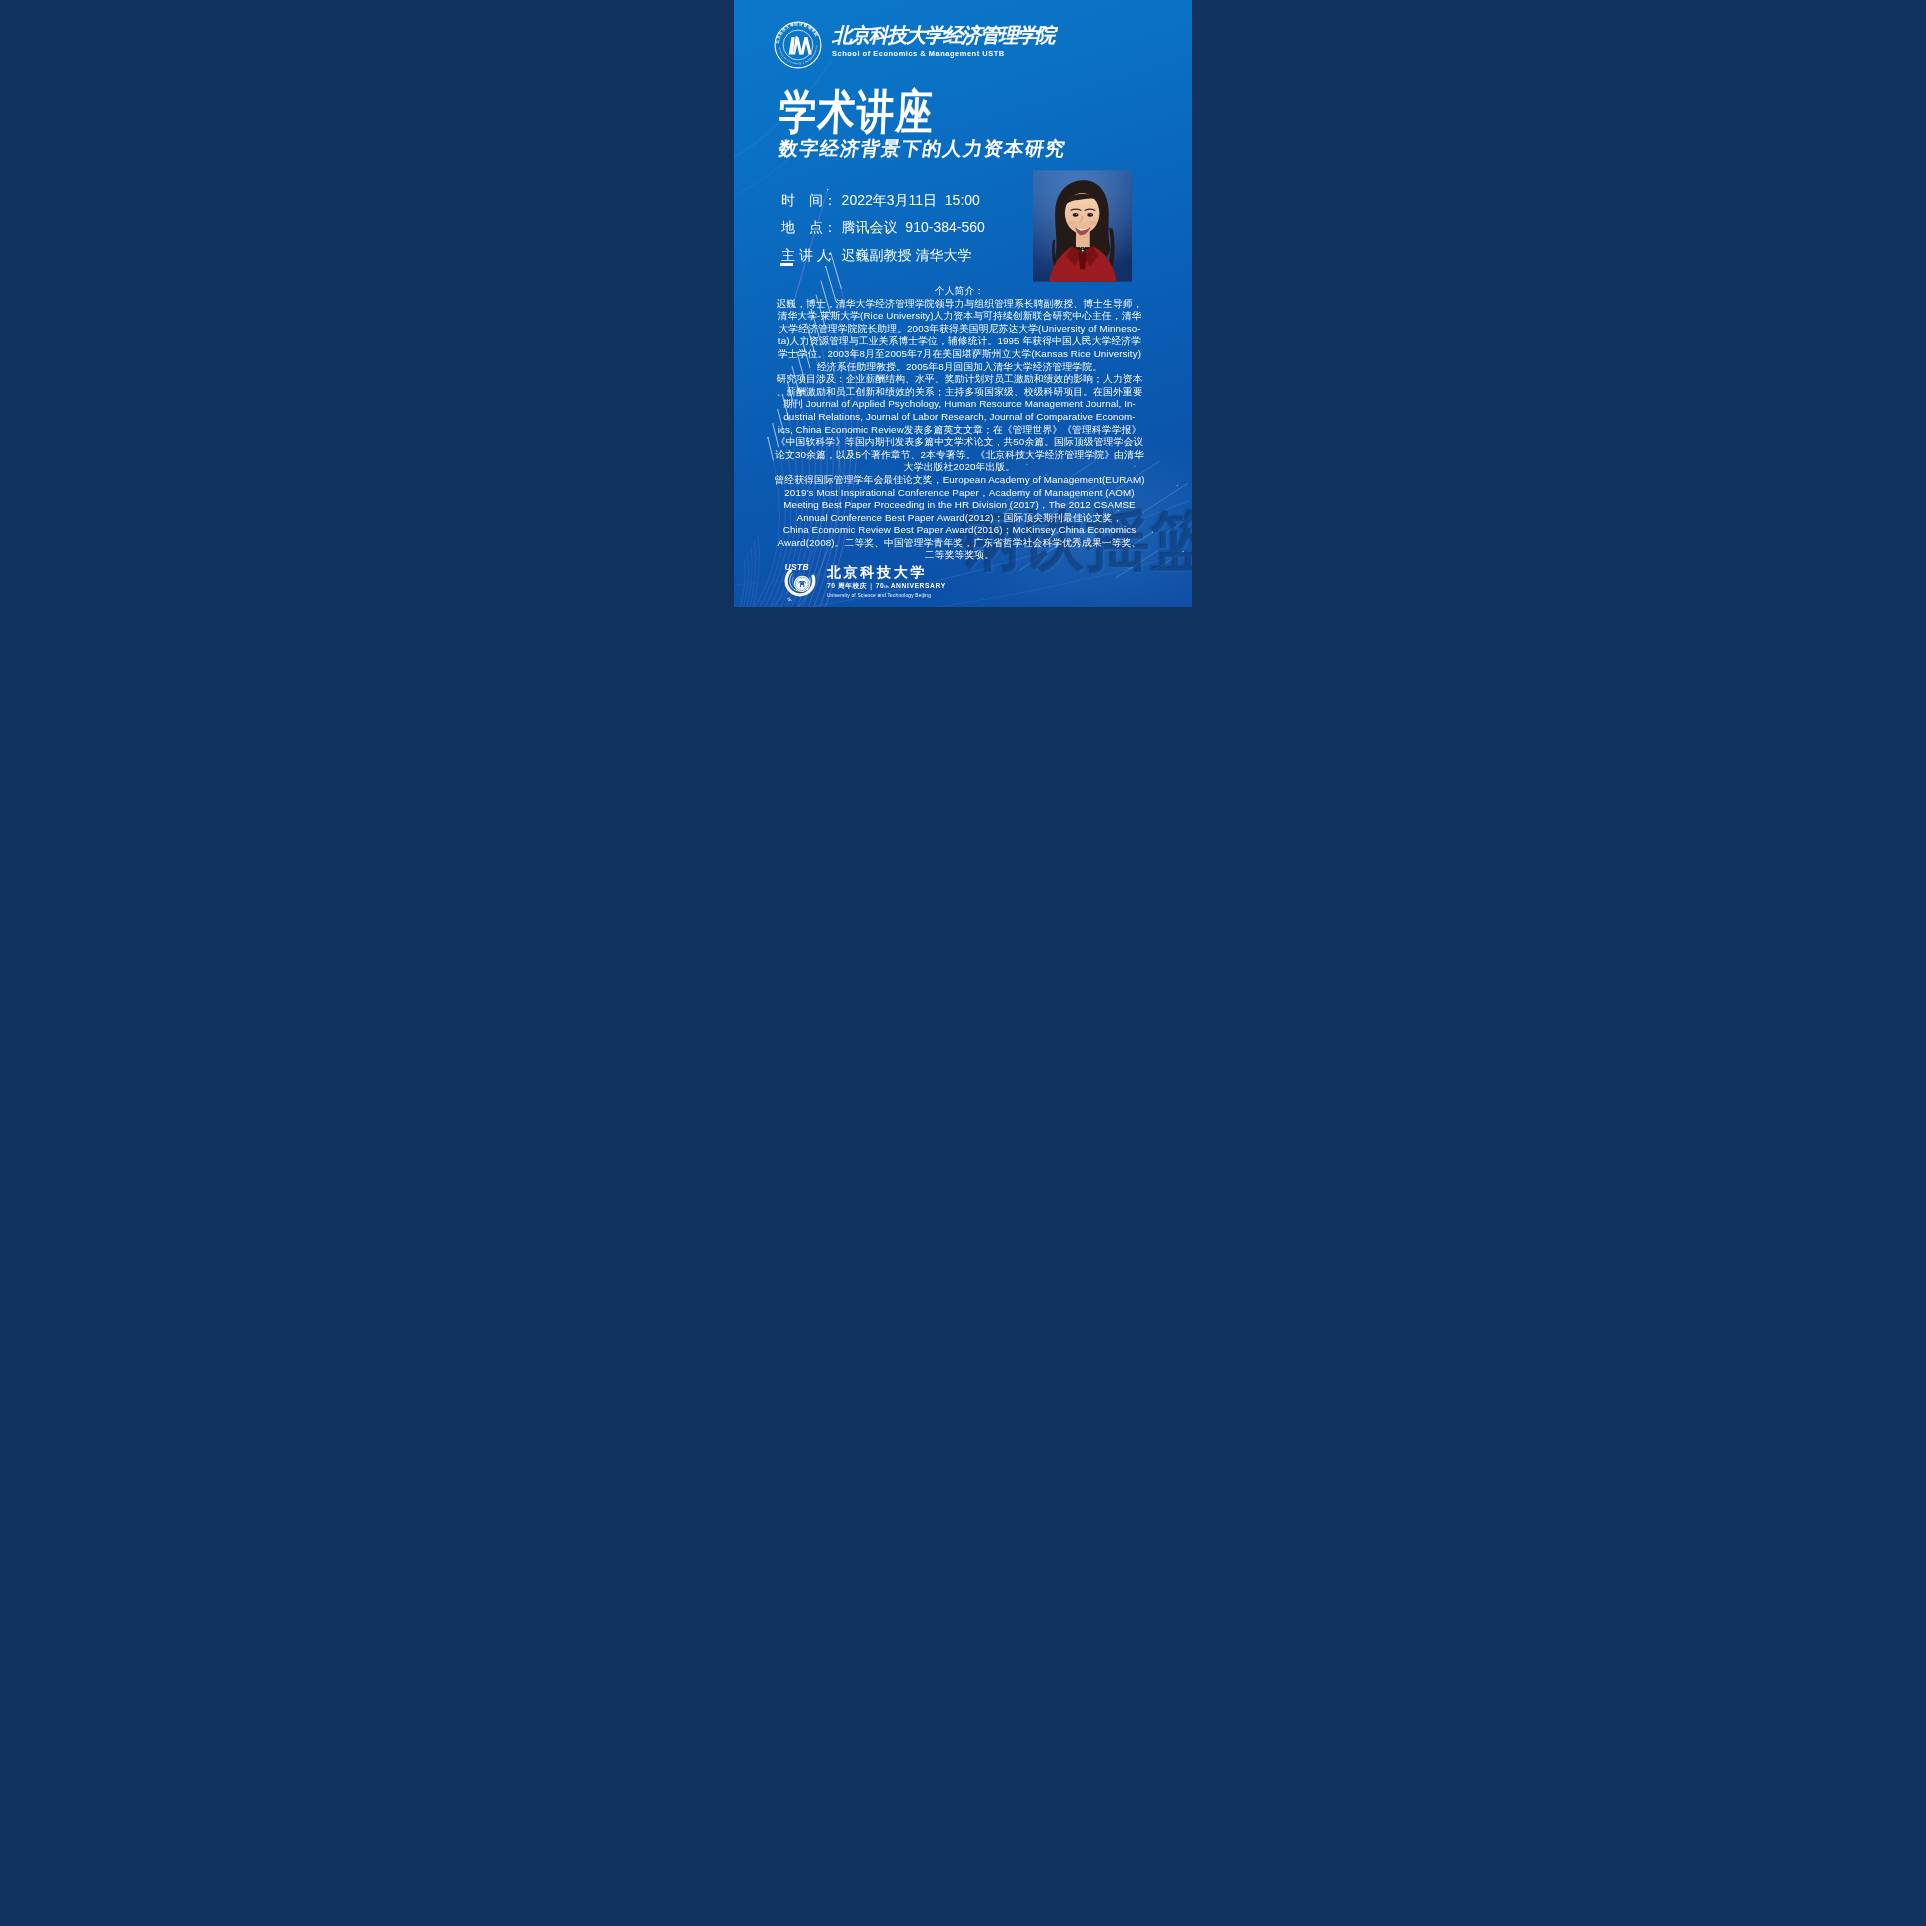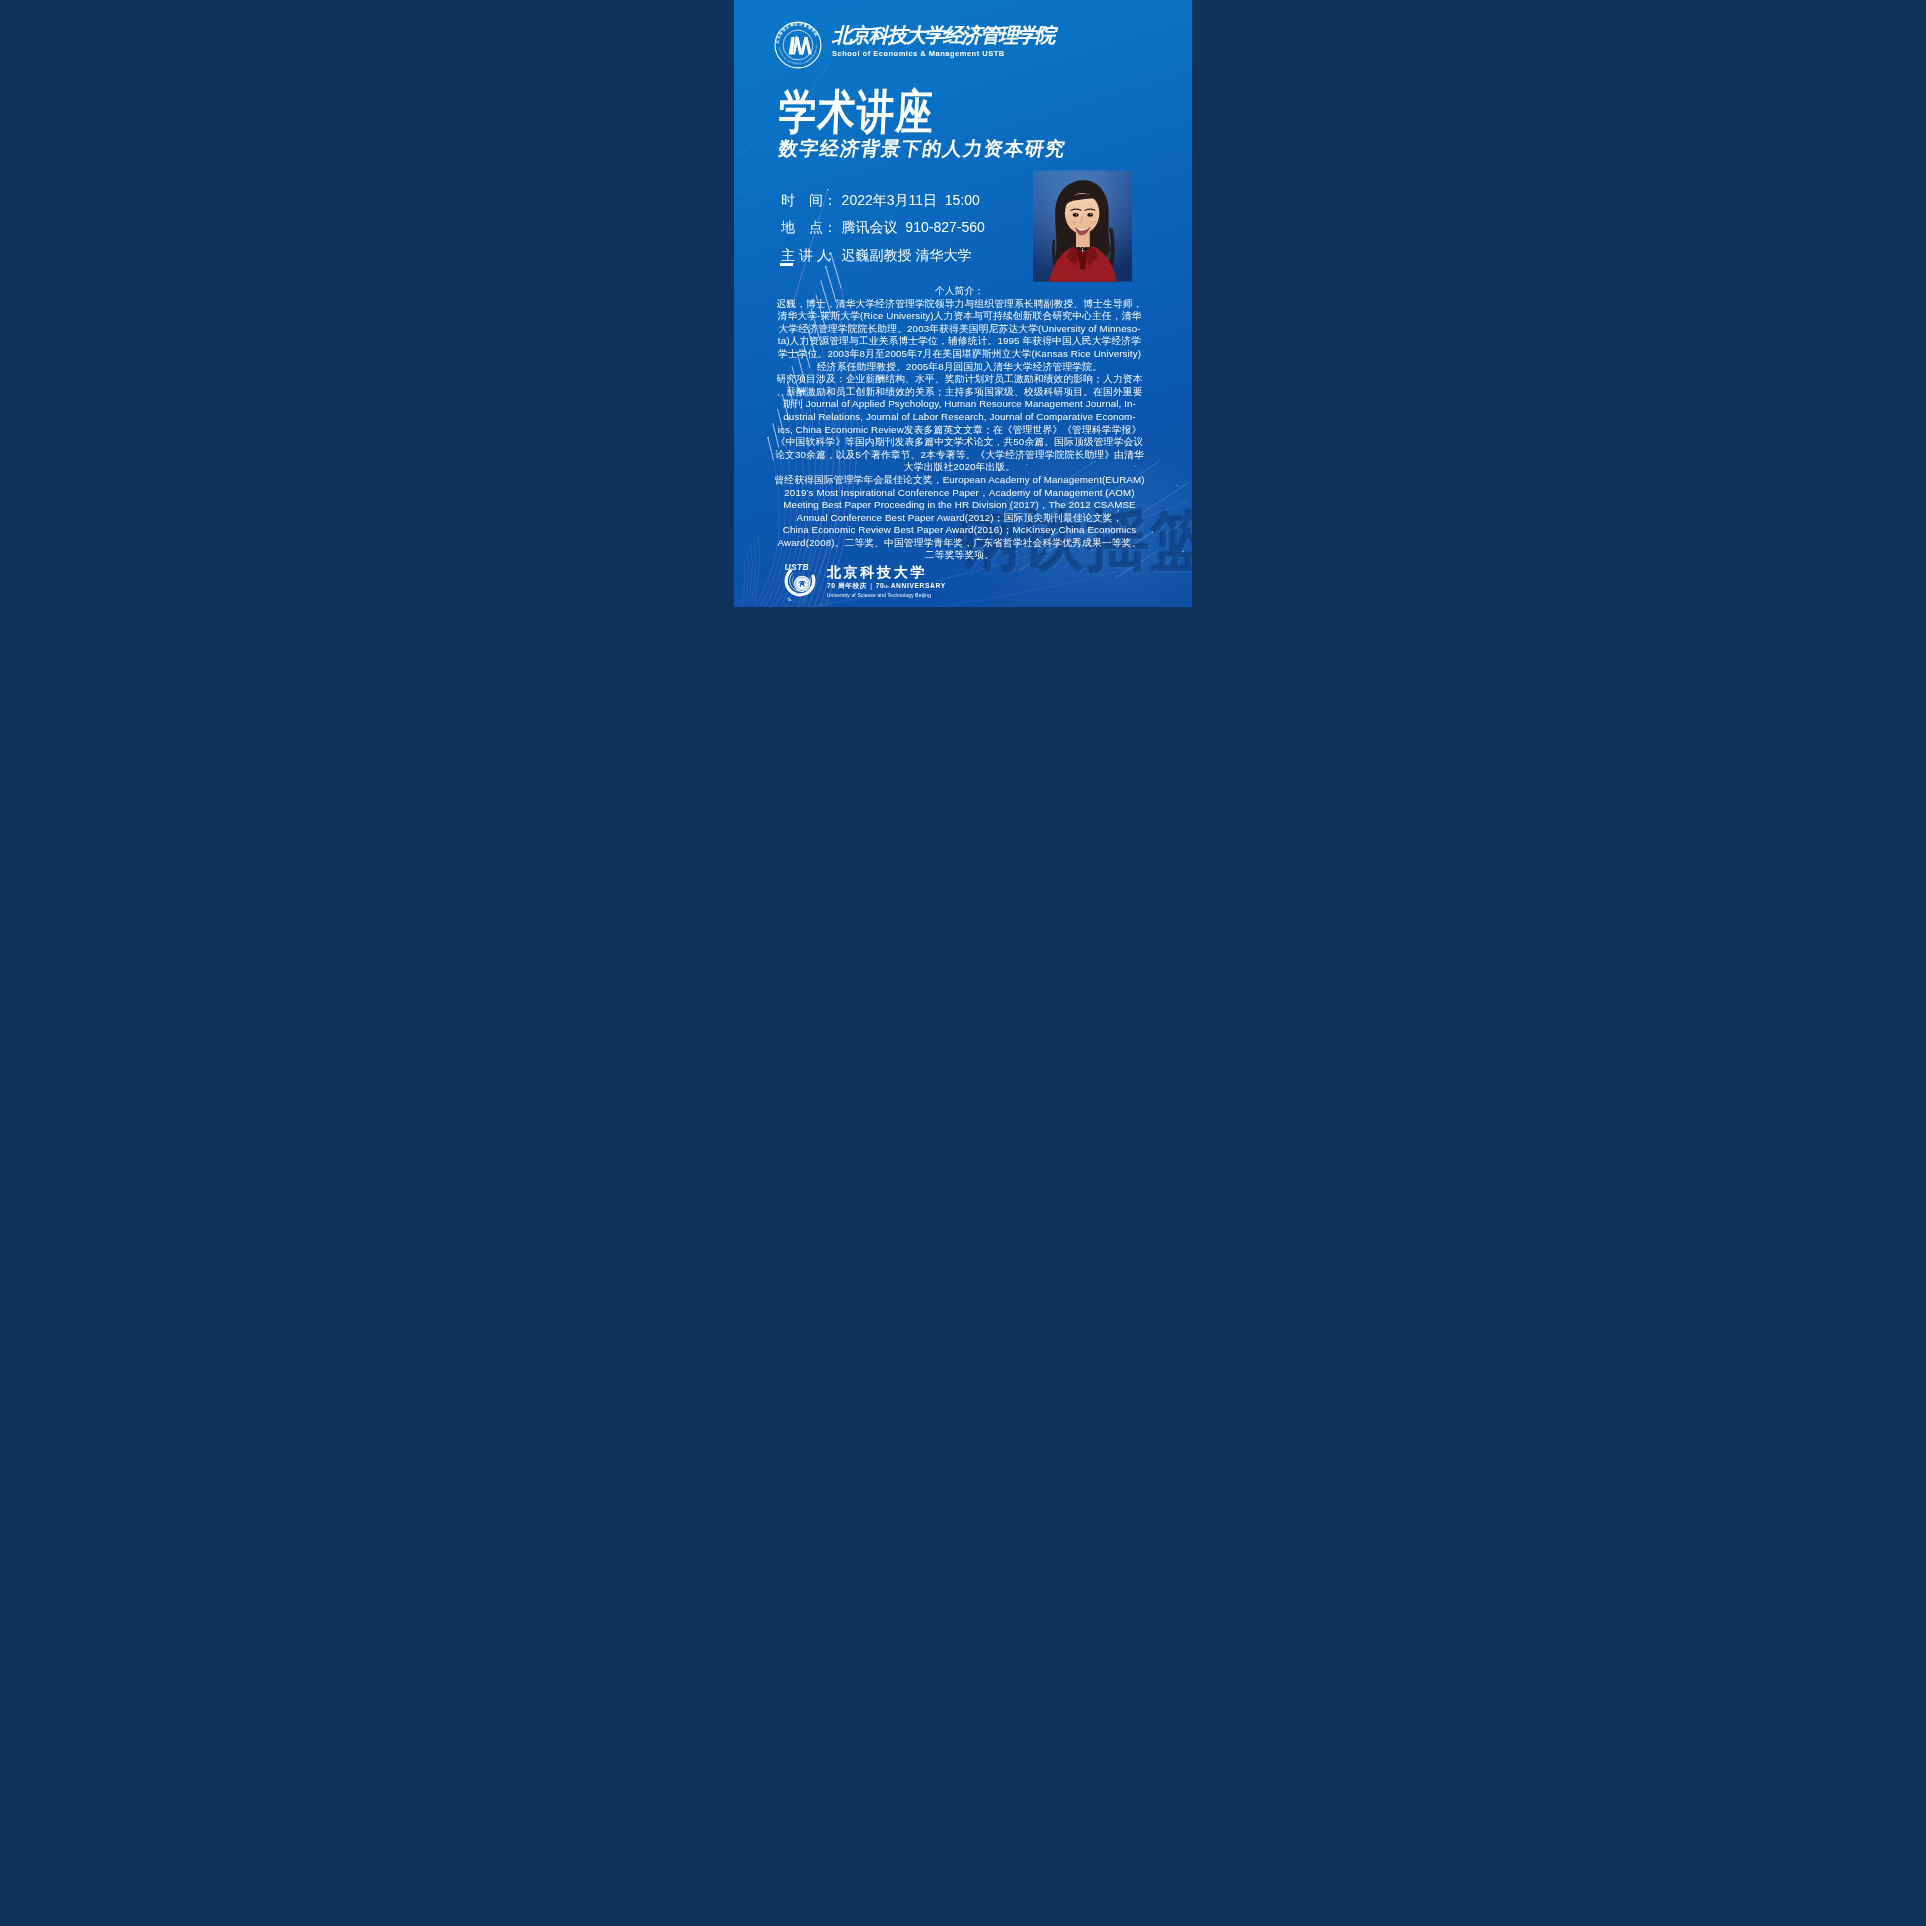--- a/index.html
+++ b/index.html
@@ -164,21 +164,21 @@
   </div>
 
   <div class="hero-title">学术讲座</div>
   <div class="hero-subtitle">数字经济背景下的人力资本研究</div>
 
   <div class="details">
     <div class="drow">
       <span class="dlabel">时 间</span><span class="dcolon">：</span><span class="dval">2022年3月11日  15:00</span>
     </div>
     <div class="drow">
-      <span class="dlabel">地 点</span><span class="dcolon">：</span><span class="dval">腾讯会议  910-827-560</span>
+      <span class="dlabel">地 点</span><span class="dcolon">：</span><span class="dval">腾讯会议  910-384-560</span>
     </div>
     <div class="drow">
       <span class="dlabel">主 讲 人</span><span class="dcolon">：</span><span class="dval">迟巍副教授 清华大学</span>
     </div>
   </div>
 
   <svg class="photo" viewBox="0 0 258 290">
     <defs>
       <linearGradient id="pbg" x1="0" y1="0" x2="0.3" y2="1">
         <stop offset="0" stop-color="#2e66b0"></stop>
@@ -235,21 +235,21 @@
     <div class="bline">大学经济管理学院院长助理。2003年获得美国明尼苏达大学(University of Minneso-</div>
     <div class="bline">ta)人力资源管理与工业关系博士学位，辅修统计。1995 年获得中国人民大学经济学</div>
     <div class="bline">学士学位。2003年8月至2005年7月在美国堪萨斯州立大学(Kansas Rice University)</div>
     <div class="bline">经济系任助理教授。2005年8月回国加入清华大学经济管理学院。</div>
     <div class="bline">研究项目涉及：企业薪酬结构、水平、奖励计划对员工激励和绩效的影响；人力资本</div>
     <div class="bline">、薪酬激励和员工创新和绩效的关系；主持多项国家级、校级科研项目。在国外重要</div>
     <div class="bline">期刊 Journal of Applied Psychology, Human Resource Management Journal, In-</div>
     <div class="bline">dustrial Relations, Journal of Labor Research, Journal of Comparative Econom-</div>
     <div class="bline">ics, China Economic Review发表多篇英文文章；在《管理世界》《管理科学学报》</div>
     <div class="bline">《中国软科学》等国内期刊发表多篇中文学术论文，共50余篇。国际顶级管理学会议</div>
-    <div class="bline">论文30余篇，以及5个著作章节、2本专著等。《大学经济管理学院院长助理》由清华</div>
+    <div class="bline">论文30余篇，以及5个著作章节、2本专著等。《北京科技大学经济管理学院》由清华</div>
     <div class="bline">大学出版社2020年出版。</div>
     <div class="bline">曾经获得国际管理学年会最佳论文奖，European Academy of Management(EURAM)</div>
     <div class="bline">2019’s Most Inspirational Conference Paper，Academy of Management (AOM)</div>
     <div class="bline">Meeting Best Paper Proceeding in the HR Division (2017)，The 2012 CSAMSE</div>
     <div class="bline">Annual Conference Best Paper Award(2012)；国际顶尖期刊最佳论文奖，</div>
     <div class="bline">China Economic Review Best Paper Award(2016)；McKinsey China Economics</div>
     <div class="bline">Award(2008)。二等奖、中国管理学青年奖，广东省哲学社会科学优秀成果一等奖、</div>
     <div class="bline">二等奖等奖项。</div>
   </div>
 

